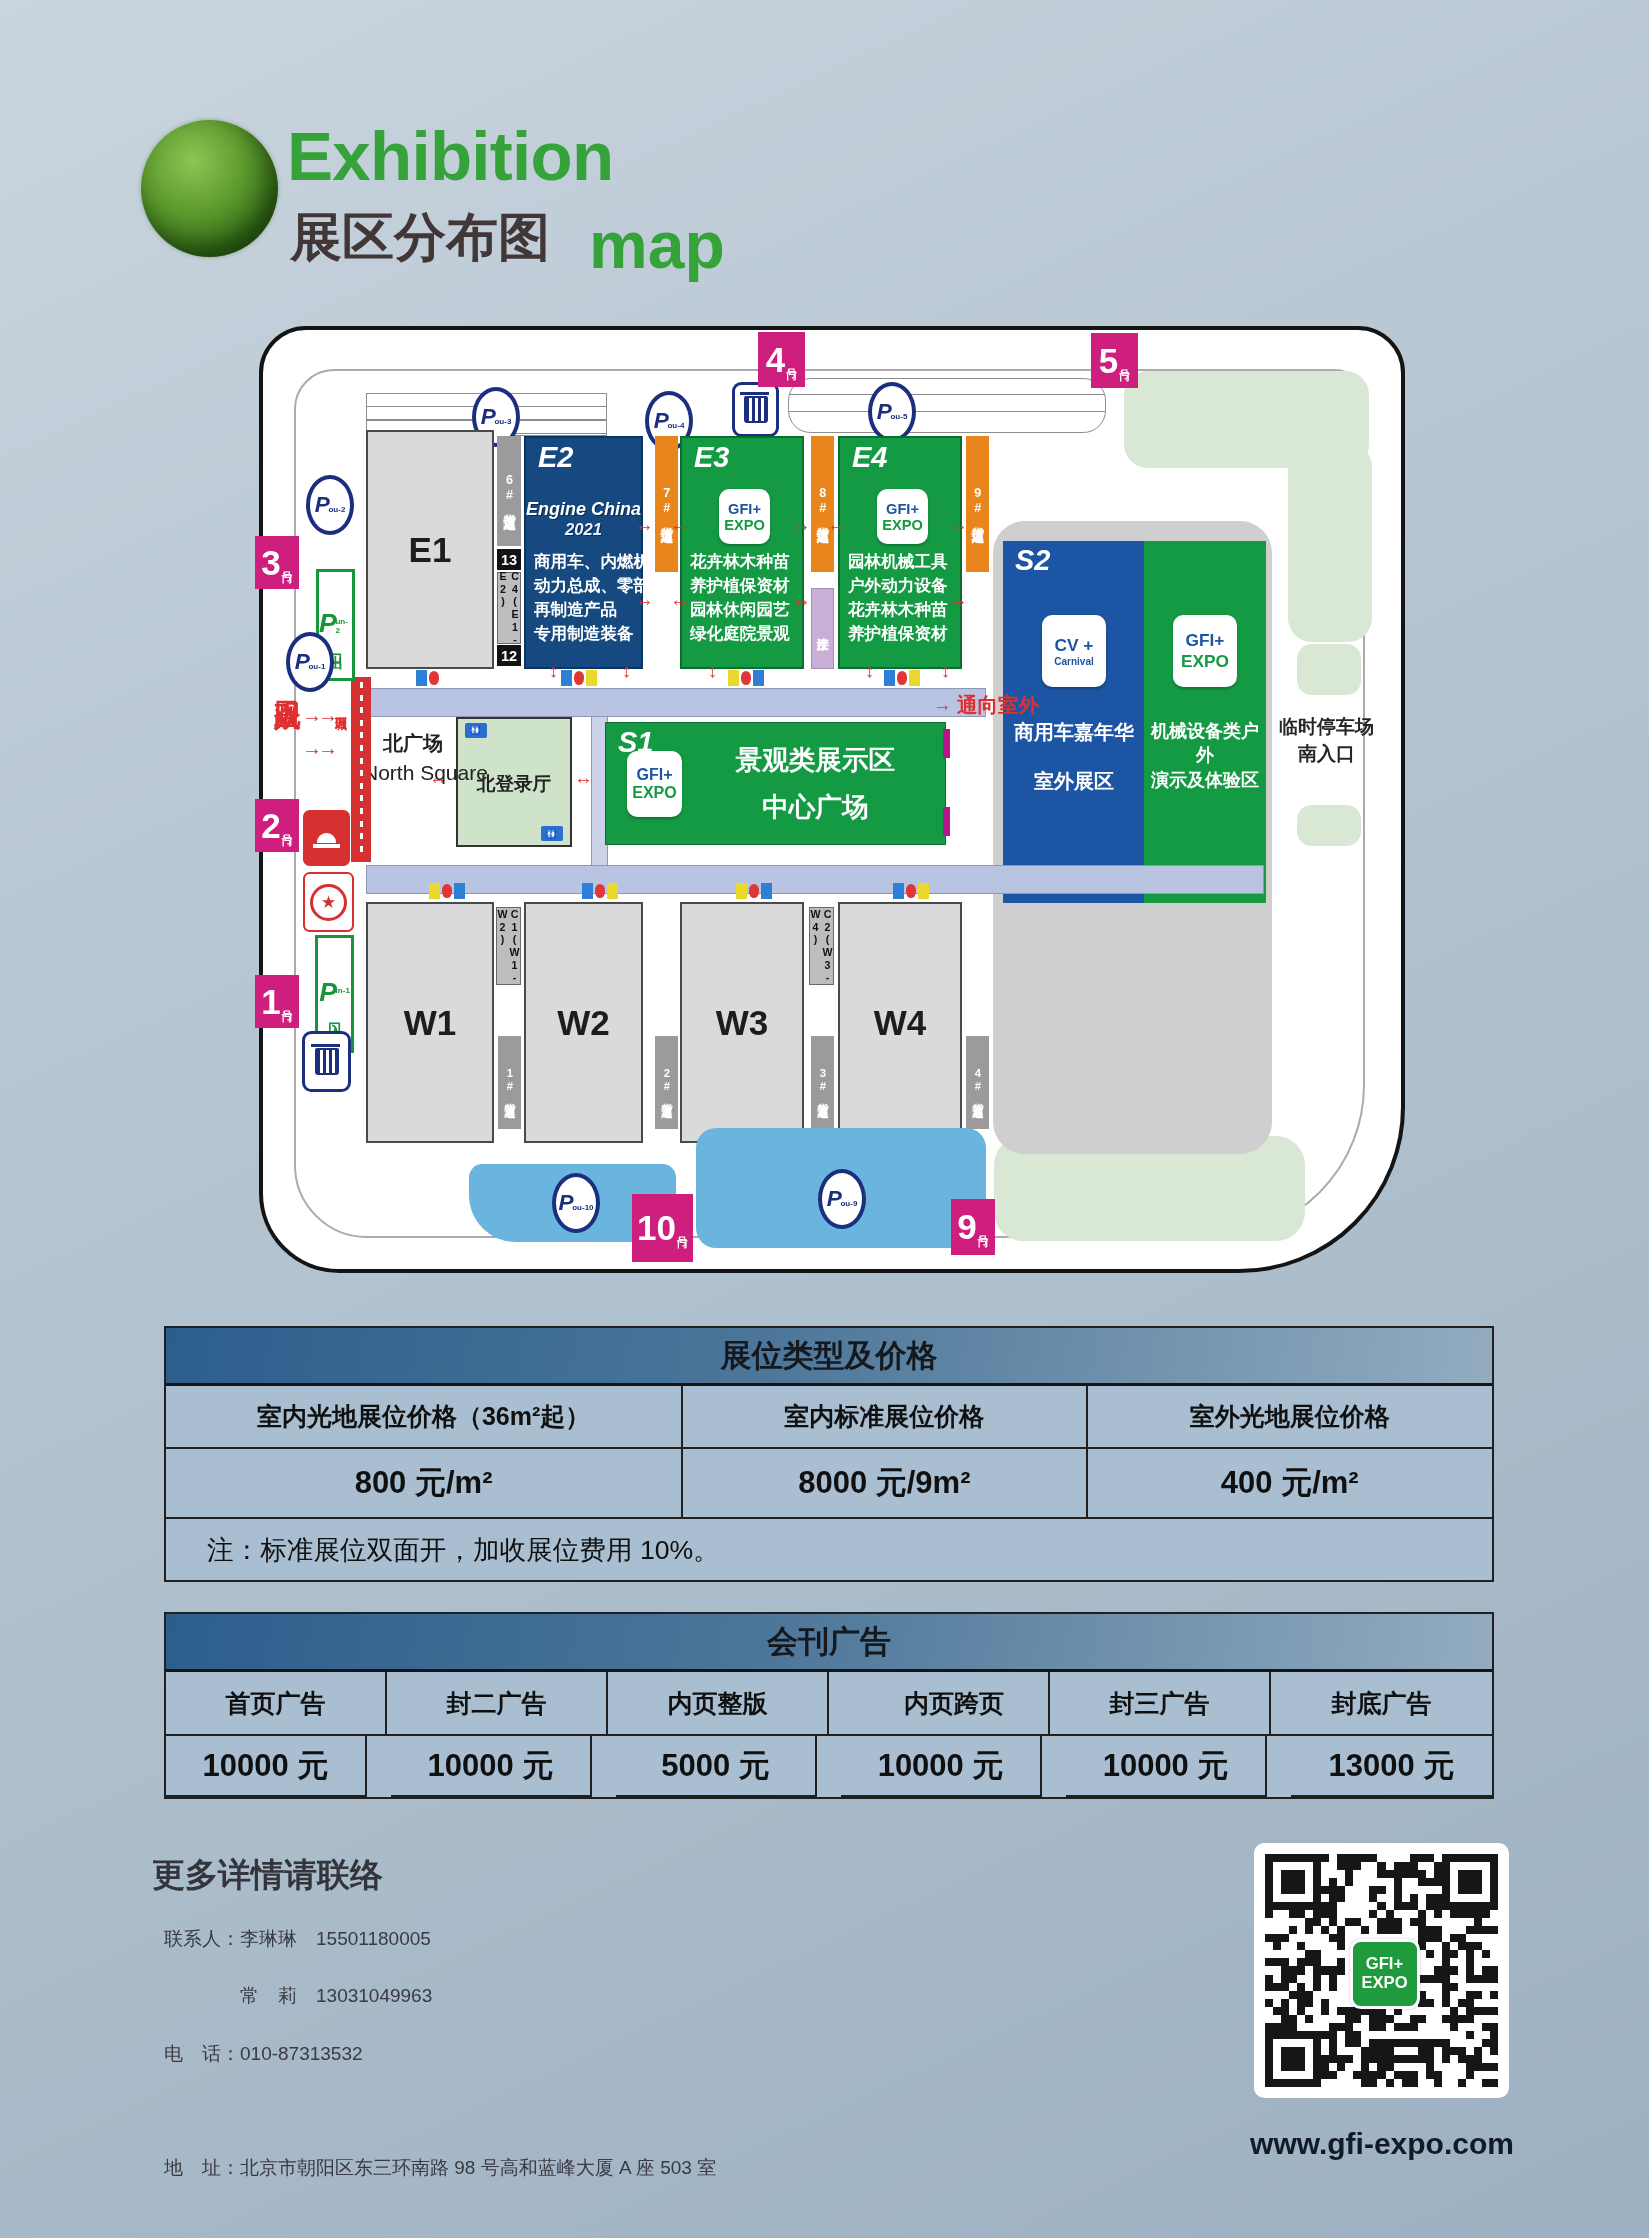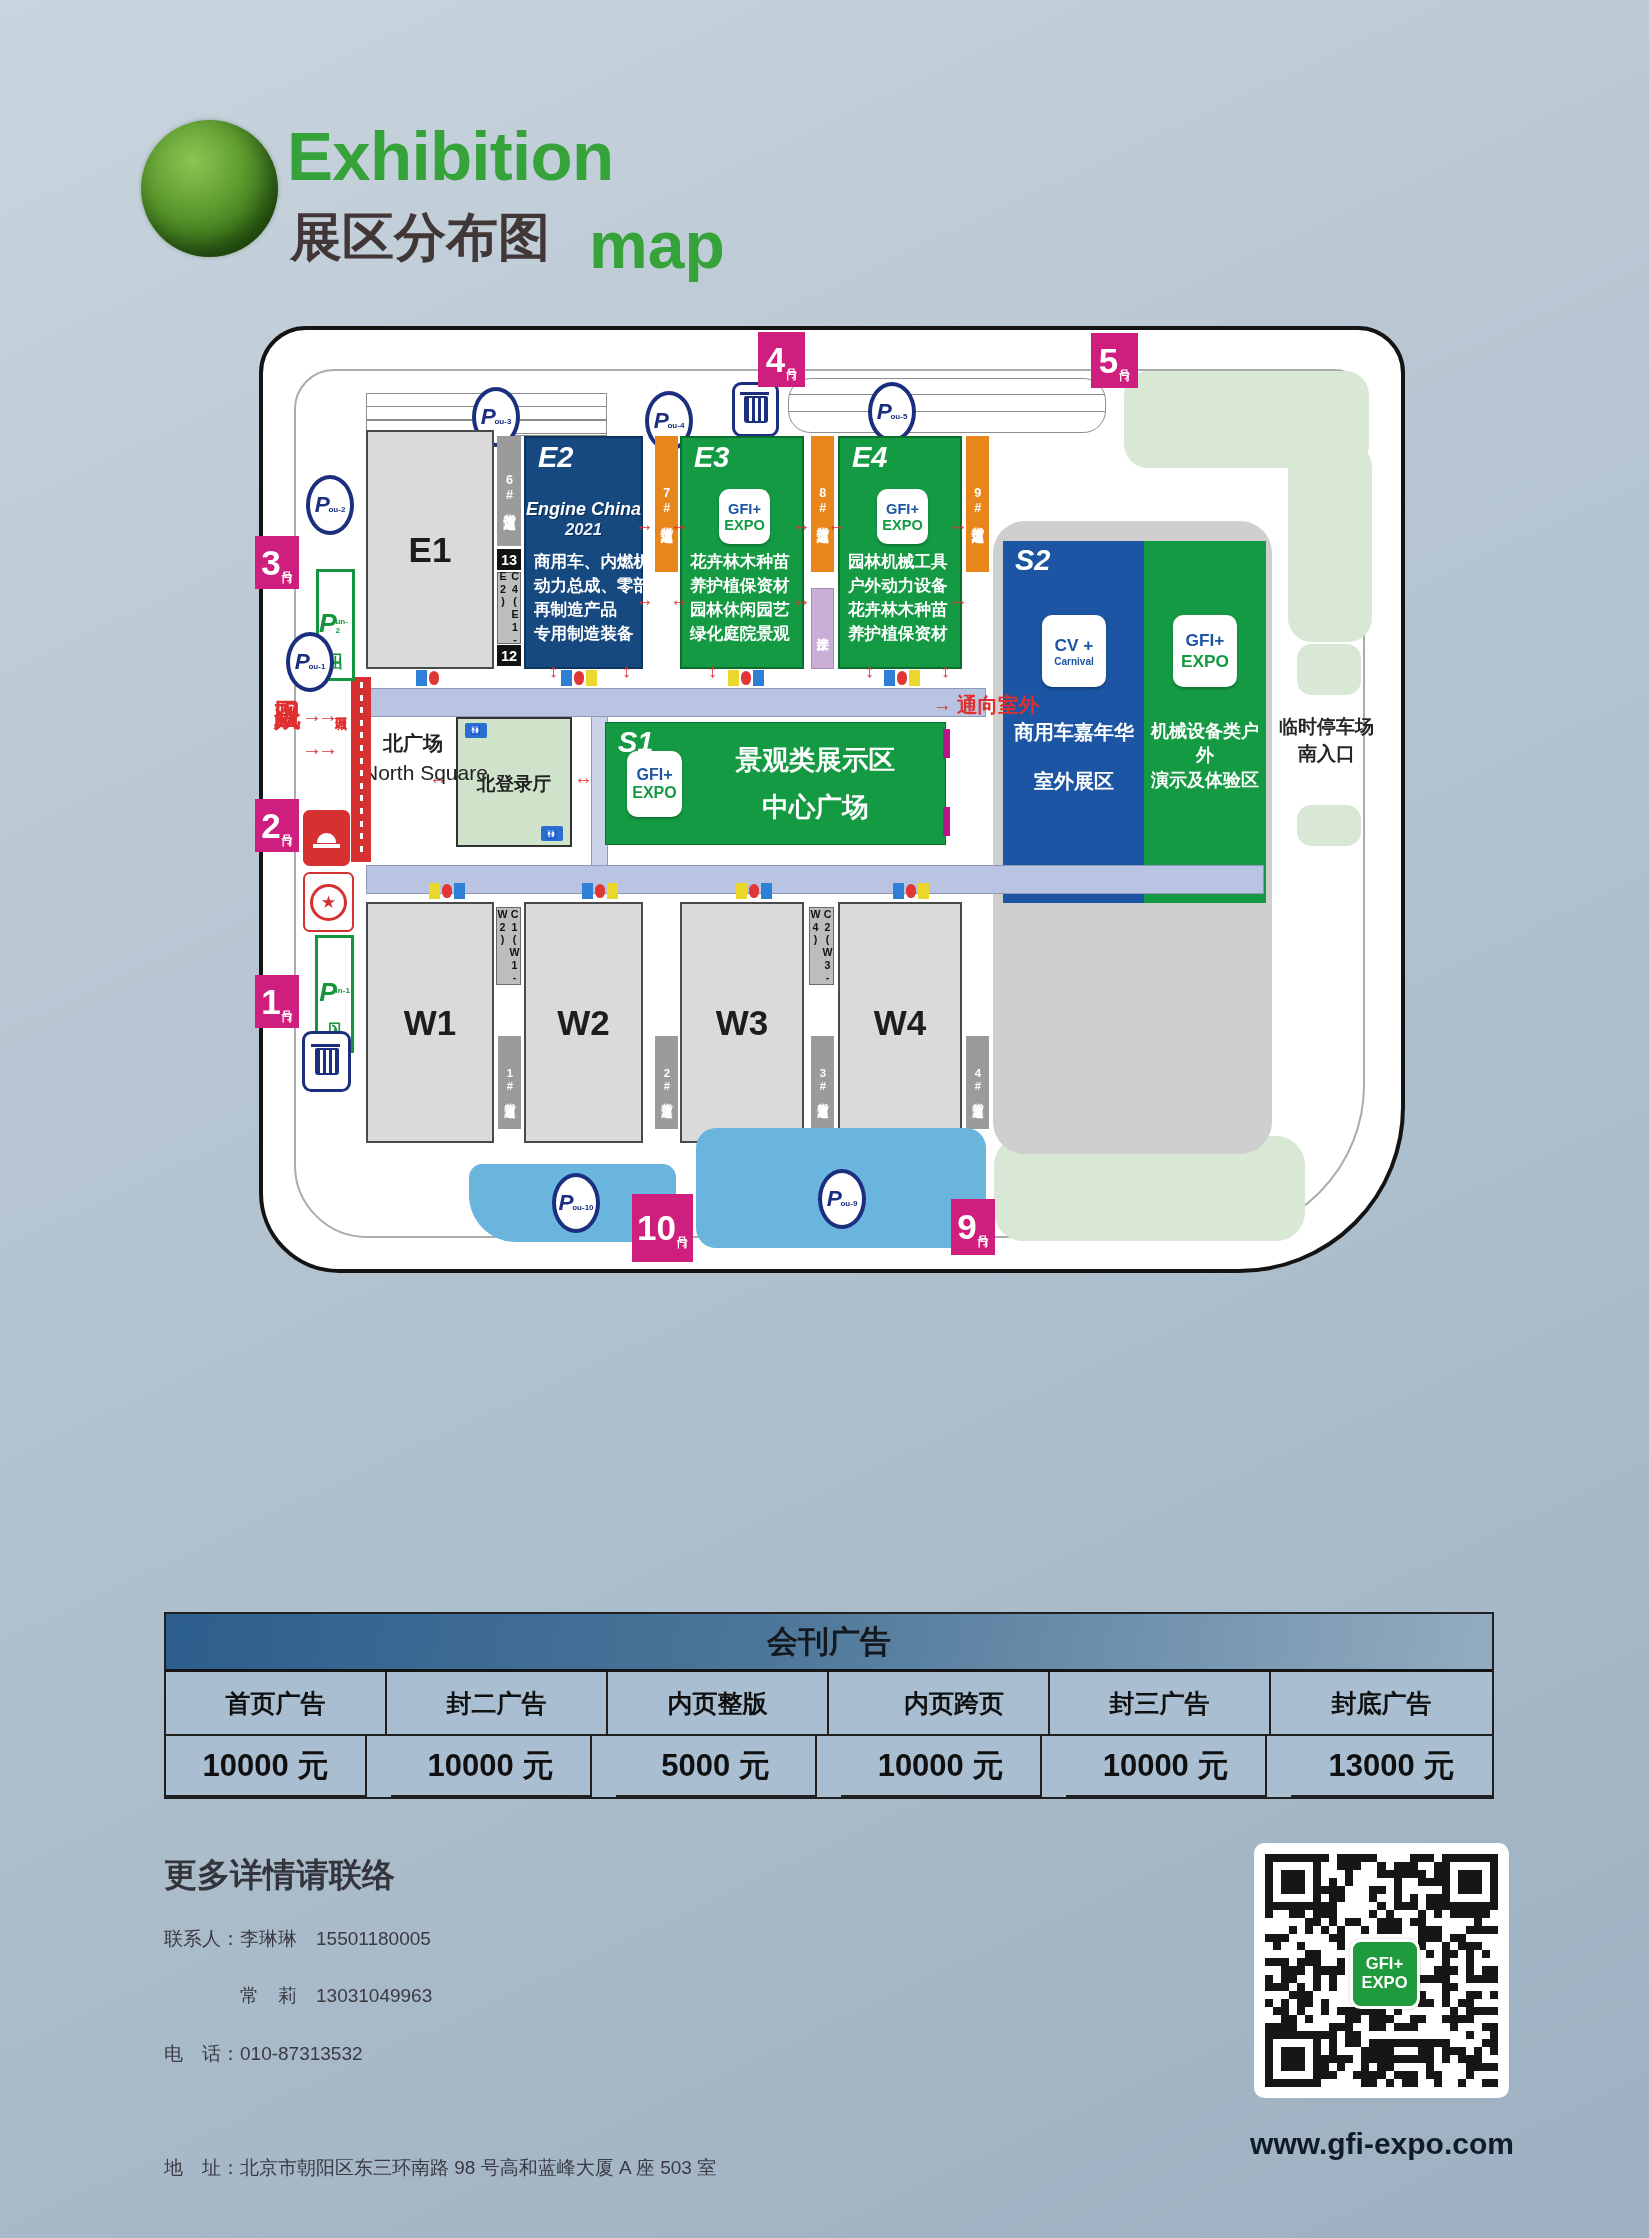--- a/index.html
+++ b/index.html
@@ -438,20 +438,34 @@
     <div class="m gate" style="left:369px;top:864px;width:61px;height:68px;">
       <span class="gnum">10</span>
         <span class="gsuf">号门</span>
     </div>
     <div class="m gate" style="left:688px;top:869px;width:44px;height:56px;">
       <span class="gnum">9</span>
         <span class="gsuf">号门</span>
     </div>
   </div>
 
+  <div class="abs tbl" style="top:1326px;">
+    <div class="tbl-head">展位类型及价格</div>
+    <div class="trow" style="height:63px;">
+      <div class="tcell tlabel" style="width:39%;">室内光地展位价格（36m²起）</div>
+      <div class="tcell tlabel" style="width:30.5%;">室内标准展位价格</div>
+      <div class="tcell tlabel" style="width:30.5%;">室外光地展位价格</div>
+    </div>
+    <div class="trow" style="height:70px;">
+      <div class="tcell tvalue" style="width:39%;">800 元/m²</div>
+      <div class="tcell tvalue" style="width:30.5%;">8000 元/9m²</div>
+      <div class="tcell tvalue" style="width:30.5%;">400 元/m²</div>
+    </div>
+    <div class="tnote">注：标准展位双面开，加收展位费用 10%。</div>
+  </div>
 
   <div class="abs tbl" style="top:1612px;">
     <div class="tbl-head">会刊广告</div>
     <div class="trow" style="height:64px;">
       <div class="tcell tlabel" style="width:16.666%;">首页广告</div>
       <div class="tcell tlabel" style="width:16.666%;">封二广告</div>
       <div class="tcell tlabel" style="width:16.666%;">内页整版</div>
       <div class="tcell tlabel" style="width:16.666%;padding-left:31px;">内页跨页</div>
       <div class="tcell tlabel" style="width:16.666%;">封三广告</div>
       <div class="tcell tlabel" style="width:16.67%;">封底广告</div>
@@ -459,21 +473,21 @@
     <div class="trow" style="height:61px;gap:24px;">
       <div class="tcell tvalue" style="width:16.666%;">10000 元</div>
       <div class="tcell tvalue" style="width:16.666%;">10000 元</div>
       <div class="tcell tvalue" style="width:16.666%;">5000 元</div>
       <div class="tcell tvalue" style="width:16.666%;">10000 元</div>
       <div class="tcell tvalue" style="width:16.666%;">10000 元</div>
       <div class="tcell tvalue" style="width:16.67%;">13000 元</div>
     </div>
   </div>
 
-  <div class="abs contact-h" style="left:164px;top:1853px;">更多详情请联络</div>
+  <div class="abs contact-h" style="left:152px;top:1853px;">更多详情请联络</div>
   <div class="abs cline" style="left:164px;top:1926px;">联系人：李琳琳　15501180005</div>
   <div class="abs cline" style="left:164px;top:1983px;">　　　　常　莉　13031049963</div>
   <div class="abs cline" style="left:164px;top:2041px;">电　话：010-87313532</div>
   <div class="abs cline" style="left:164px;top:2155px;">地　址：北京市朝阳区东三环南路 98 号高和蓝峰大厦 A 座 503 室</div>
 
   <div class="abs qr">
     <div class="qr-grid">
       <div class="qr-logo">
         <span>GFI+</span>
         <span>EXPO</span>

